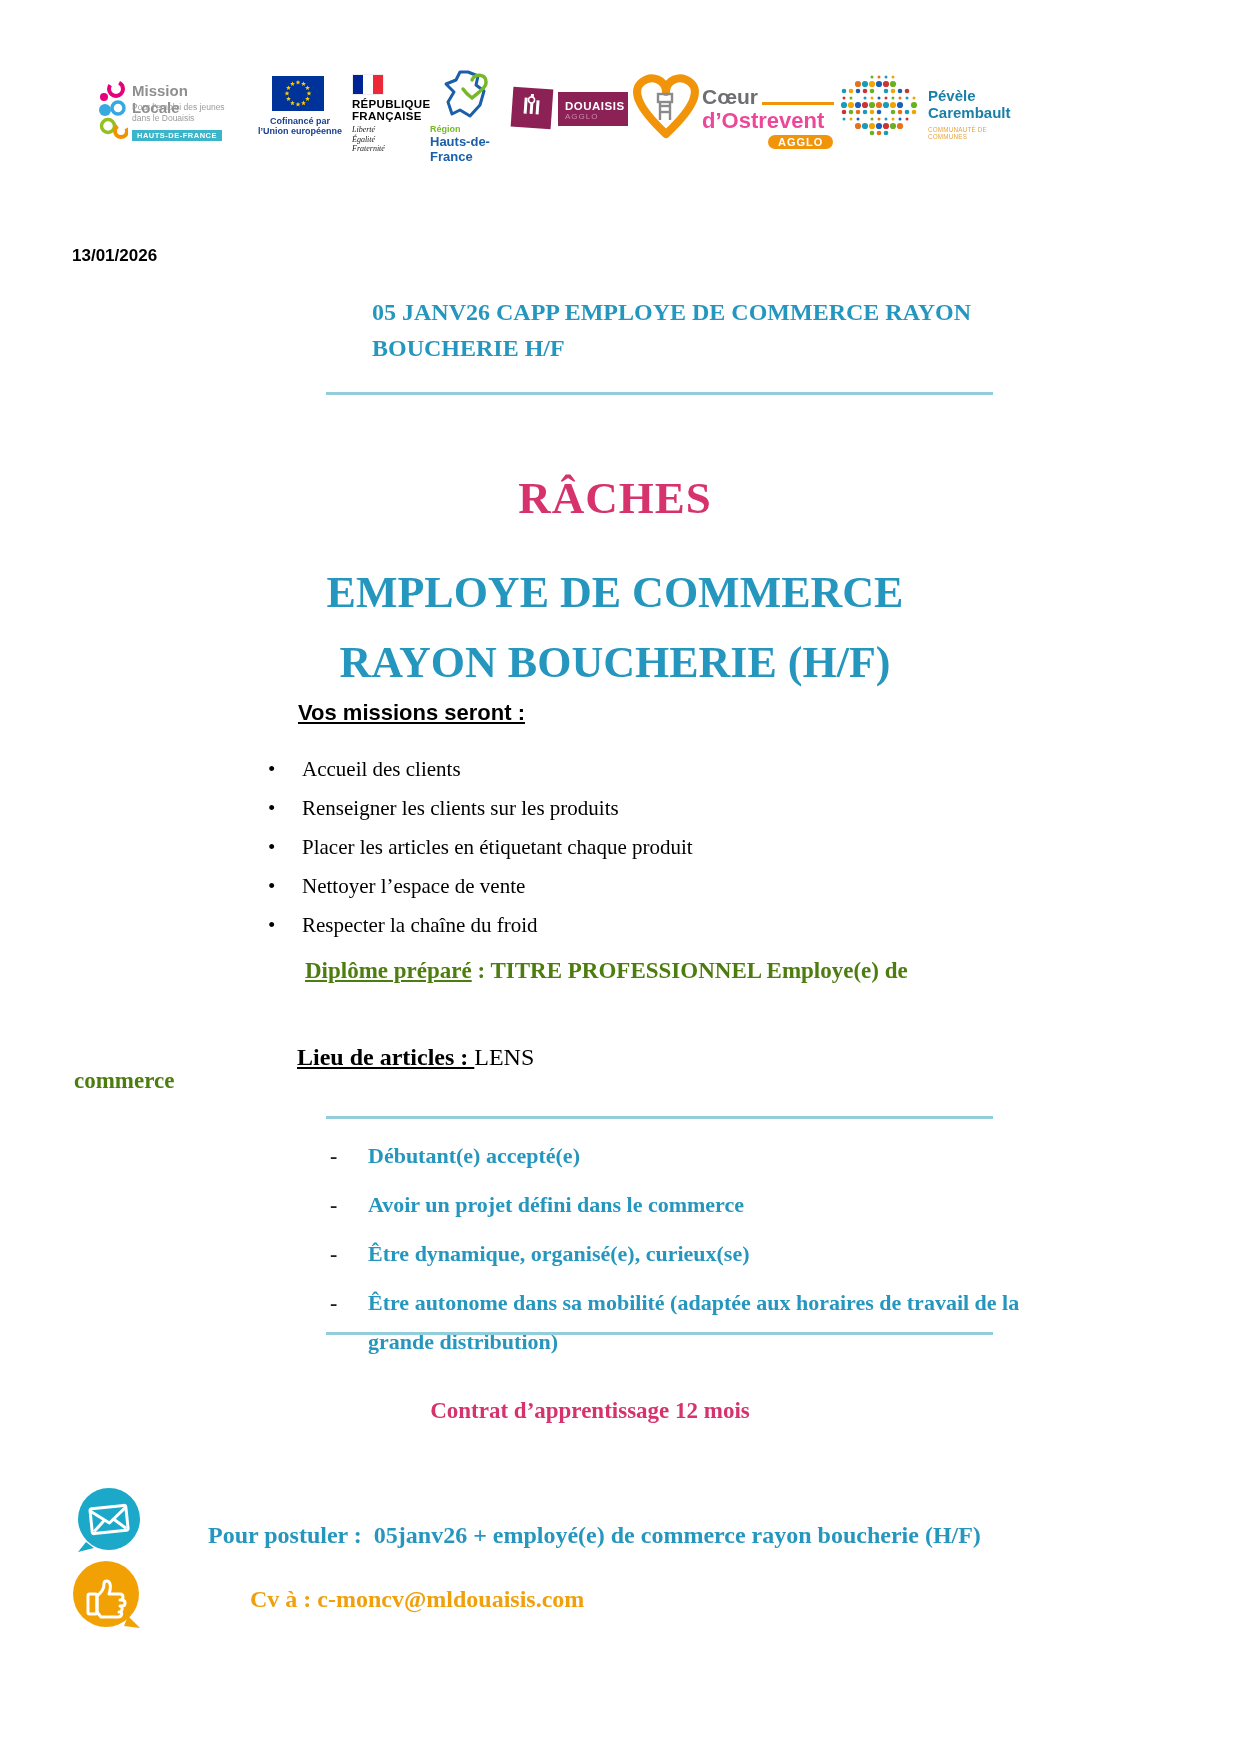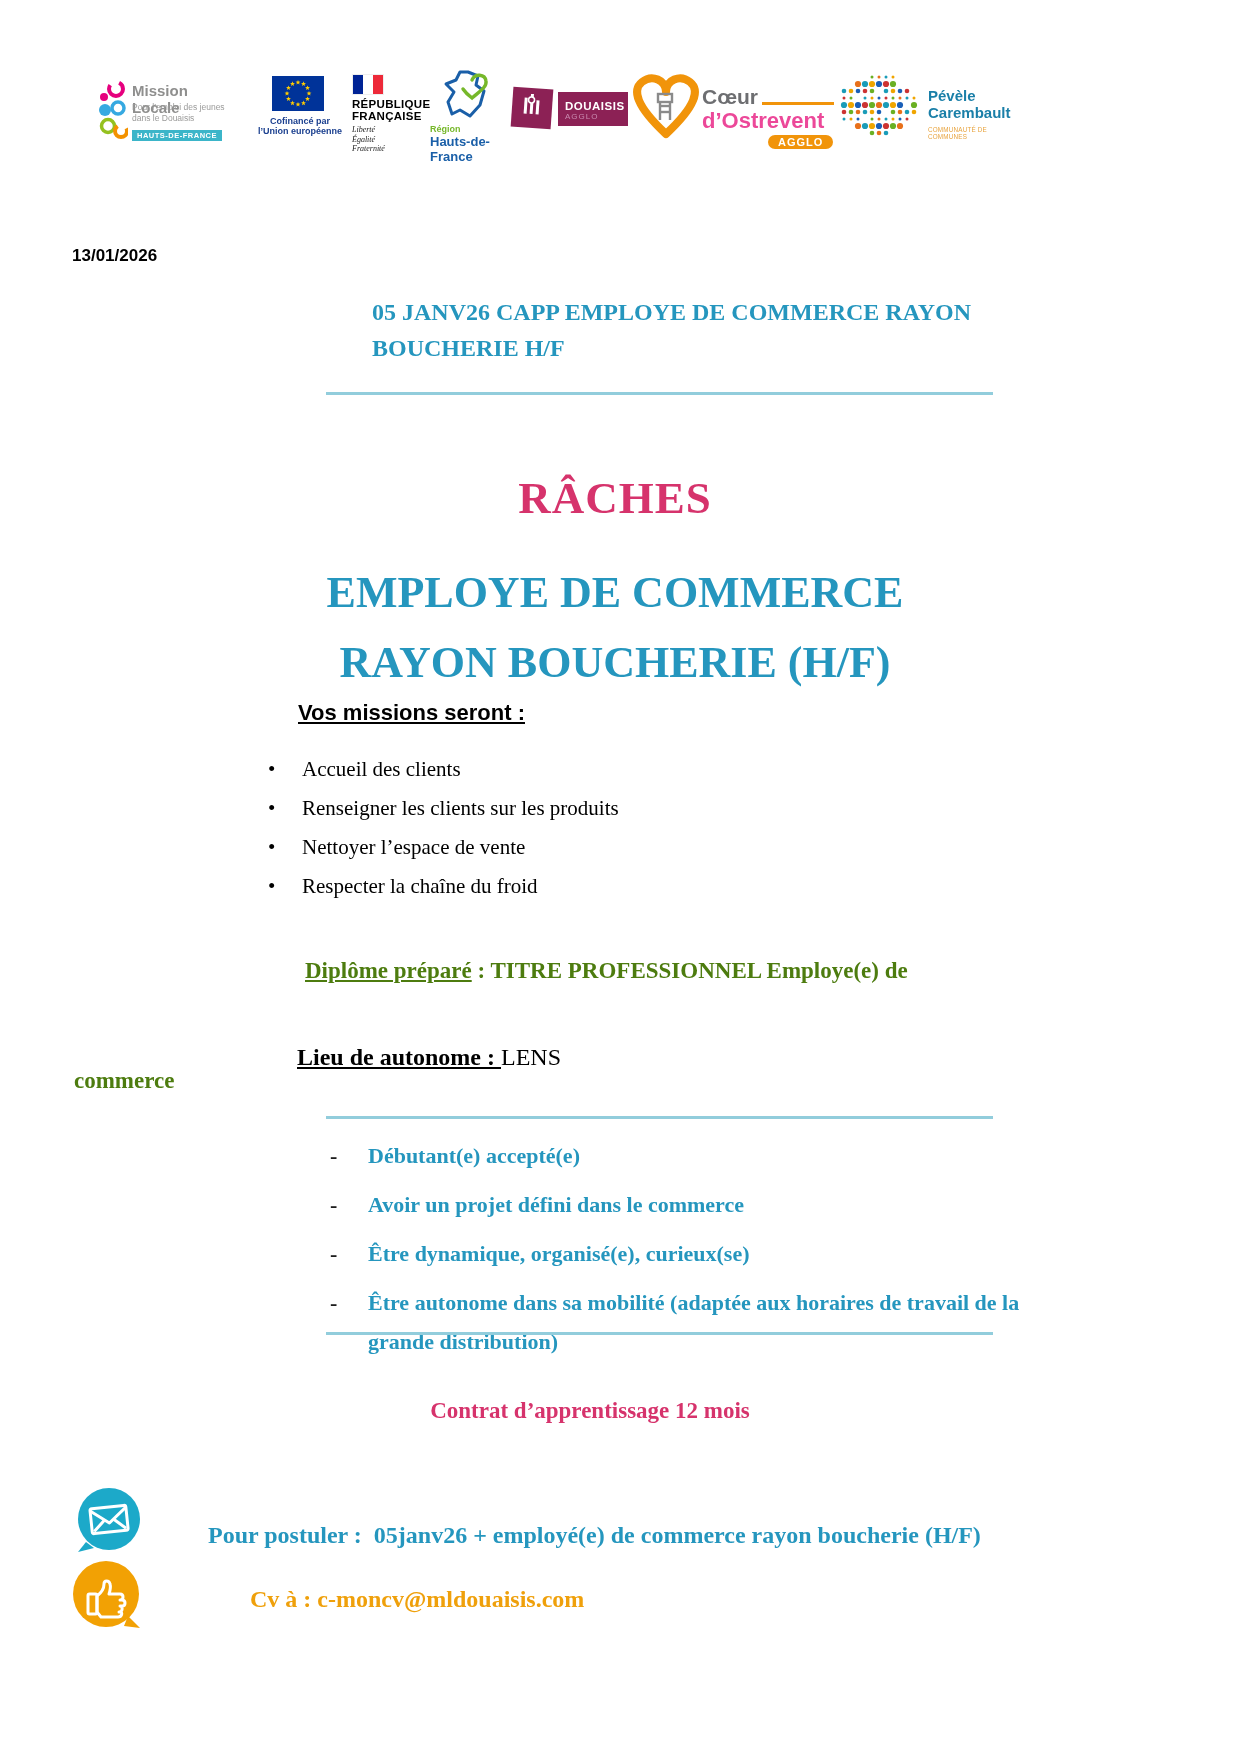--- a/index.html
+++ b/index.html
@@ -248,28 +248,29 @@
   <div class="abs city" style="left:0;top:472px;width:1230px;">RÂCHES</div>
 
   <div class="abs jobtitle pre" style="left:0;top:558px;width:1230px;">EMPLOYE DE COMMERCE
 RAYON BOUCHERIE (H/F)</div>
 
   <div class="abs missions-h" style="left:298px;top:700px;">Vos missions seront :</div>
 
   <ul class="abs bullets" style="left:268px;top:750px;width:720px;">
     <li>Accueil des clients</li>
     <li>Renseigner les clients sur les produits</li>
+    <li>Placer les articles en étiquetant chaque produit</li>
     <li>Nettoyer l’espace de vente</li>
     <li>Respecter la chaîne du froid</li>
   </ul>
 
   <div class="abs red" style="left:305px;top:958px;width:760px;"><u>Diplôme préparé</u><span class="prew"> : TITRE PROFESSIONNEL Employe(e) de</span></div>
   <div class="abs red" style="left:74px;top:1068px;">commerce</div>
 
-  <div class="abs" style="left:297px;top:1044px;"><span class="lieu-label prew">Lieu de autonome : </span><span class="lieu-val">LENS</span></div>
+  <div class="abs" style="left:297px;top:1044px;"><span class="lieu-label prew">Lieu de articles : </span><span class="lieu-val">LENS</span></div>
 
   <div class="abs rule" style="left:326px;top:1116px;width:667px;"></div>
 
   <div class="abs dashes" style="left:368px;top:1136px;width:790px;">
     <div class="dash-item">Débutant(e) accepté(e)</div>
     <div class="dash-item">Avoir un projet défini dans le commerce</div>
     <div class="dash-item">Être dynamique, organisé(e), curieux(se)</div>
     <div class="dash-item pre">Être autonome dans sa mobilité (adaptée aux horaires de travail de la
 grande distribution)</div>
   </div>

